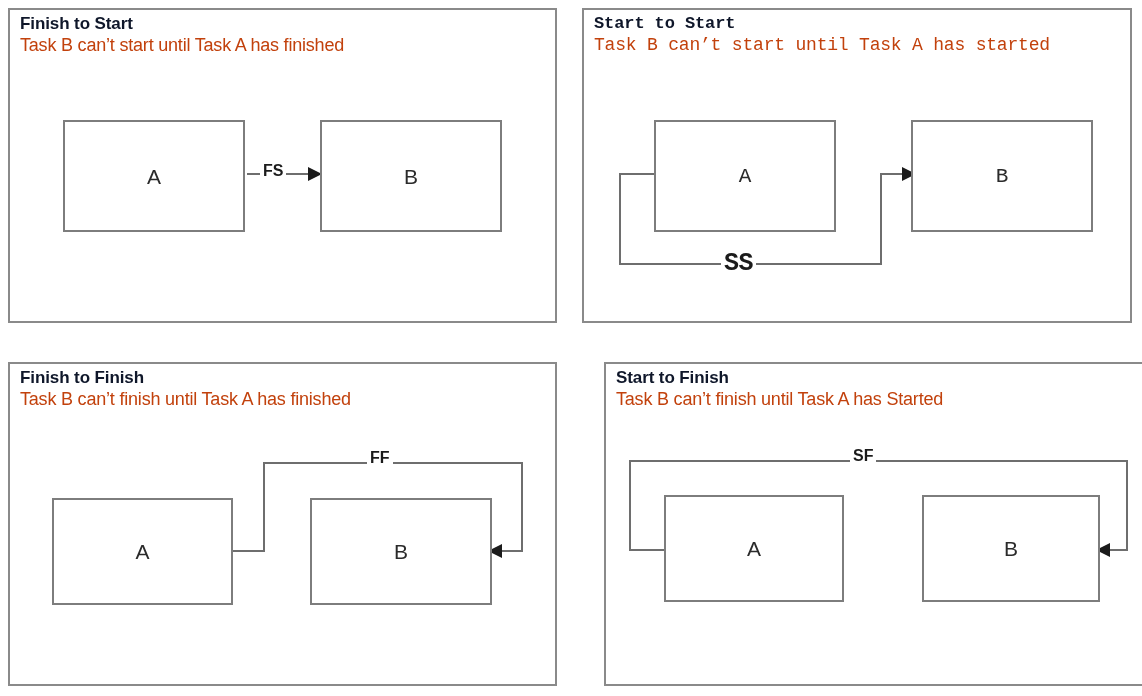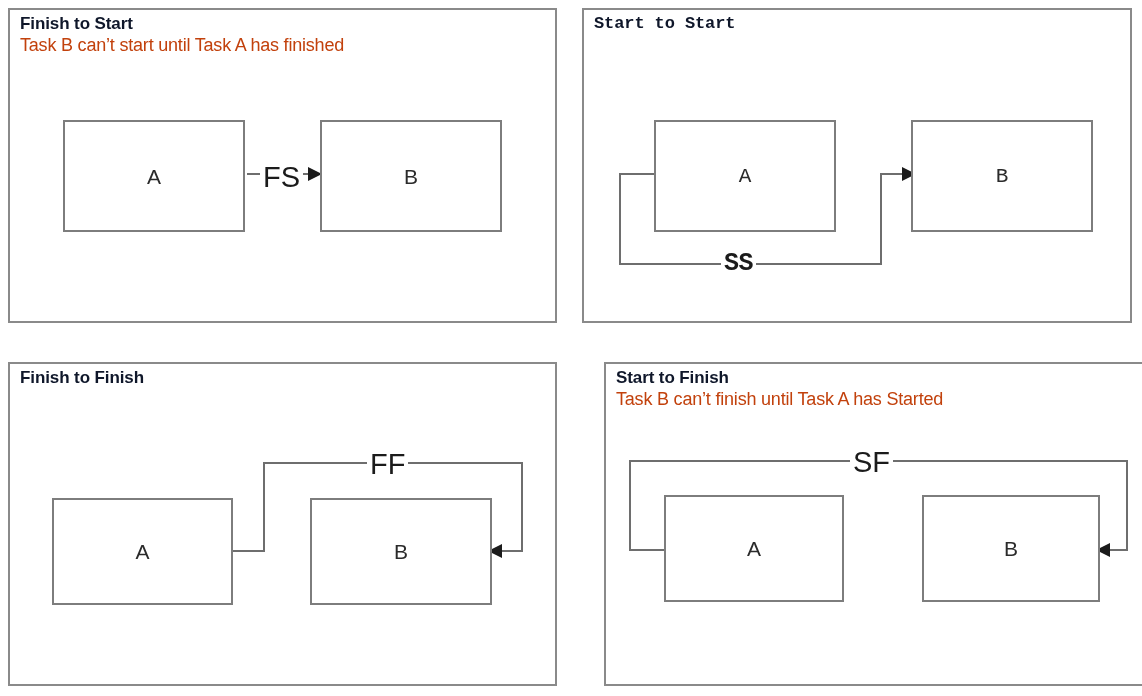--- a/index.html
+++ b/index.html
@@ -43,21 +43,21 @@
     display:flex;align-items:center;justify-content:center;
     z-index:2;
   }
   .tbox span{
     font-size:21px;color:#2b2b2b;font-weight:normal;line-height:1;
   }
 
   .edge-lbl{
     position:absolute;
     background:#ffffff;
-    font-size:29px;color:#1b1b1b;font-weight:normal;
+    font-size:16px;color:#1b1b1b;font-weight:bold;
     line-height:1;padding:0 3px;z-index:3;white-space:nowrap;
   }
   .edge-lbl.bold{font-weight:bold;font-size:25px;letter-spacing:-0.5px;}
 </style>
 </head>
 <body>
 
 <div class="grid">
 
   <div class="panel" id="panel-fs">
@@ -77,20 +77,21 @@
     </div>
     <div class="tbox" style="left:310px;top:110px;width:182px;height:112px;">
       <span>B</span>
     </div>
 
     <div class="edge-lbl" style="left:250px;top:153px;">FS</div>
   </div>
 
   <div class="panel" id="panel-ss">
     <div class="p-title">Start to Start</div>
+    <div class="p-sub">Task B can’t start until Task A has started</div>
 
     <div class="canvas">
       <svg viewBox="0 0 546 311" preserveAspectRatio="none" aria-hidden="true">
 
         <path d="M 70 164 H 36 V 254 H 297 V 164 H 322" fill="none" stroke="#6e6e6e" stroke-width="2" stroke-linejoin="miter"></path>
         <polygon points="318,157 332,164 318,171" fill="#1b1b1b"></polygon>
       </svg>
     </div>
 
     <div class="tbox" style="left:70px;top:110px;width:182px;height:112px;">
@@ -98,20 +99,21 @@
     </div>
     <div class="tbox" style="left:327px;top:110px;width:182px;height:112px;">
       <span>B</span>
     </div>
 
     <div class="edge-lbl bold" style="left:137px;top:241px;">SS</div>
   </div>
 
   <div class="panel" id="panel-ff">
     <div class="p-title">Finish to Finish</div>
+    <div class="p-sub">Task B can’t finish until Task A has finished</div>
 
     <div class="canvas">
       <svg viewBox="0 0 545 320" preserveAspectRatio="none" aria-hidden="true">
 
         <path d="M 223 187 H 254 V 99 H 512 V 187 H 488" fill="none" stroke="#6e6e6e" stroke-width="2" stroke-linejoin="miter"></path>
         <polygon points="492,180 478,187 492,194" fill="#1b1b1b"></polygon>
       </svg>
     </div>
 
     <div class="tbox" style="left:42px;top:134px;width:181px;height:107px;">

